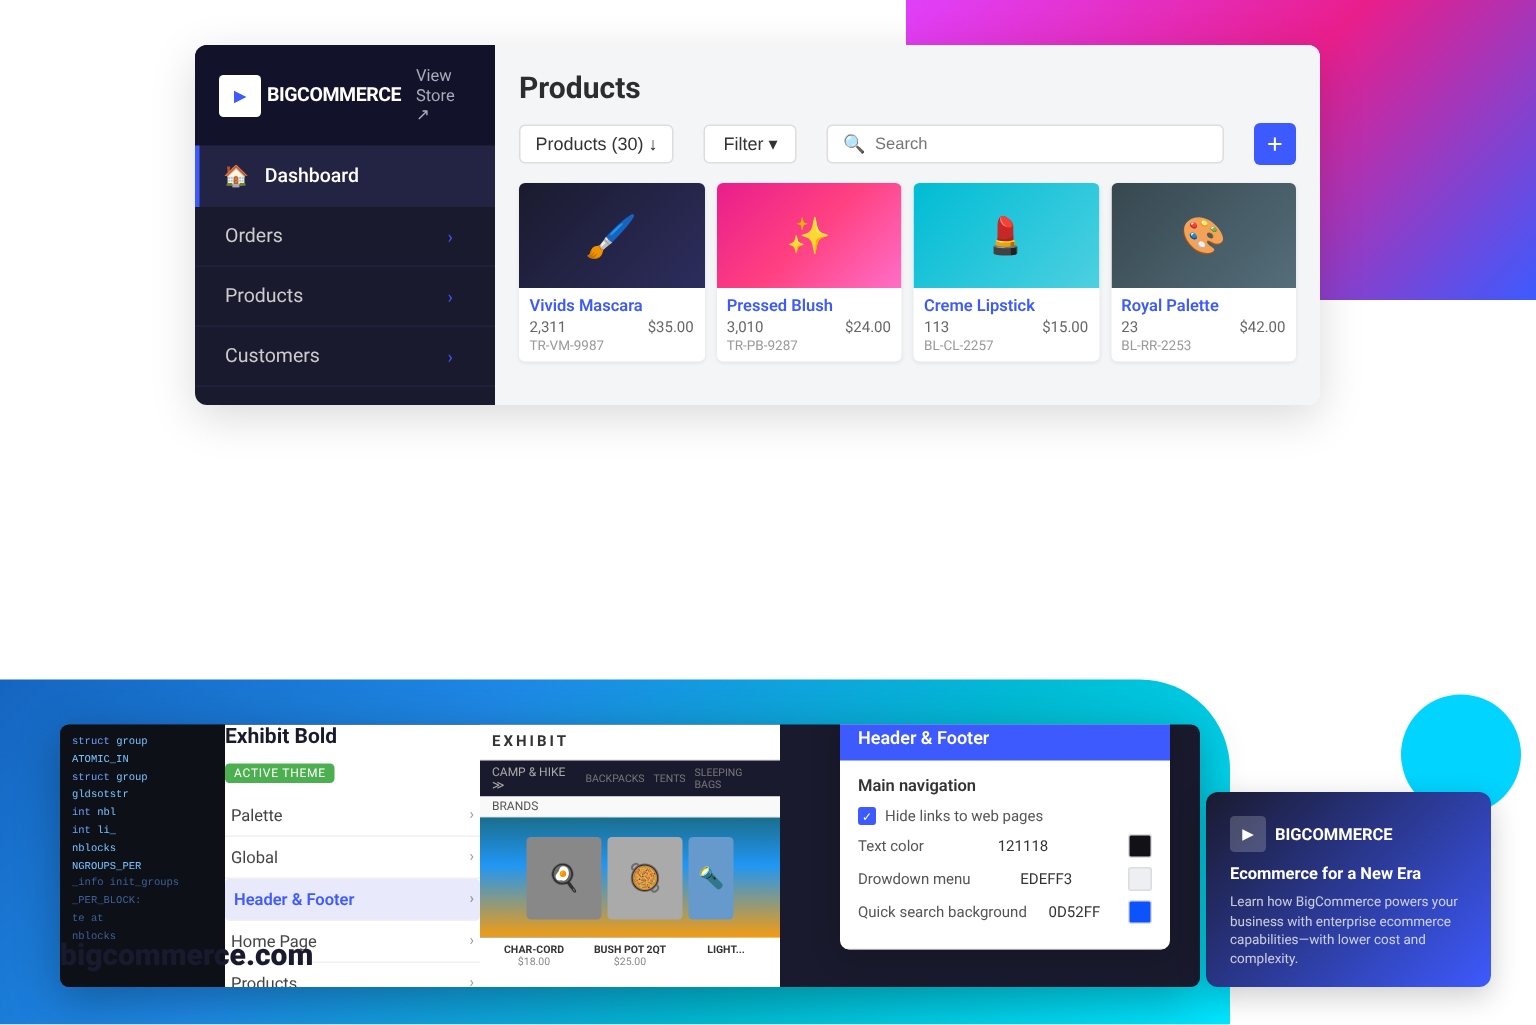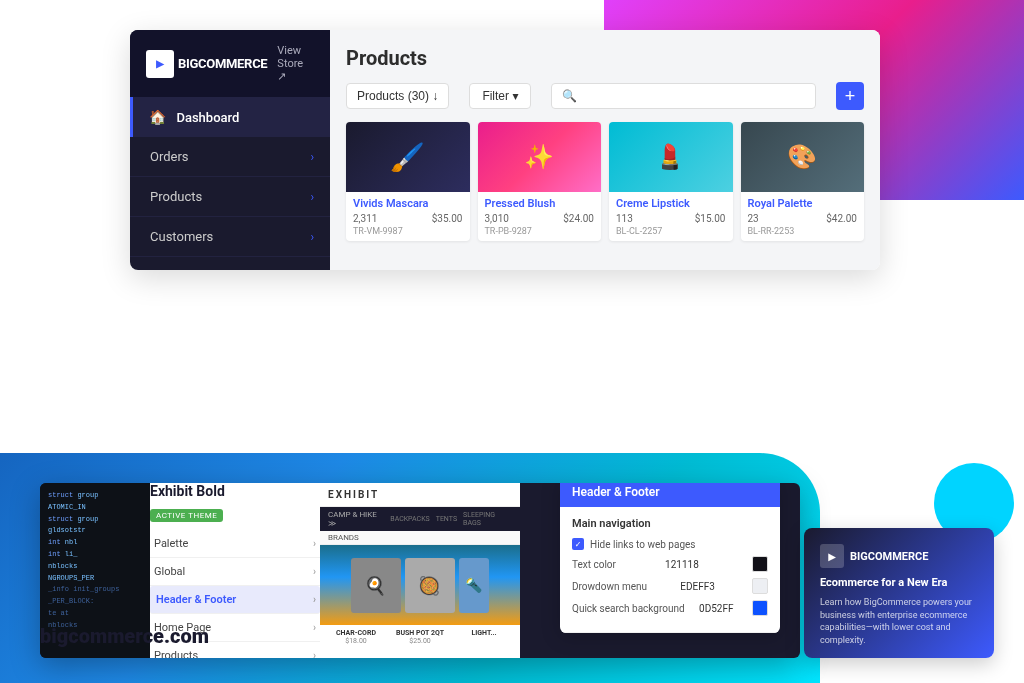--- a/index.html
+++ b/index.html
@@ -122,21 +122,21 @@
     }
     .dashboard-icon {
       font-size: 14px;
     }
     .dashboard-label {
       color: #fff;
       font-size: 13px;
       font-weight: 500;
     }
     .nav-item {
-      padding: 12px 16px 12px 20px;
+      padding: 12px 28px 12px 20px;
       display: flex;
       align-items: center;
       justify-content: space-between;
       cursor: pointer;
       border-bottom: 1px solid #222240;
     }
     .nav-item-label {
       color: #ccc;
       font-size: 13px;
     }
@@ -533,20 +533,21 @@
     </div>
   </div>
 
   <div class="main-content">
     <h1 class="products-title">Products</h1>
     <div class="products-toolbar">
       <button class="products-count-btn">Products (30) ↓</button>
       <button class="filter-btn">Filter ▾</button>
       <div class="search-bar">
         <span>🔍</span>
+        <input type="text" style="border: none; outline: none; font-size: 11px; flex: 1 1 0%; color: rgb(153, 153, 153);" placeholder="Search">
       </div>
       <button class="add-btn">+</button>
     </div>
     <div class="products-grid">
 
       <div class="product-card">
         <div class="product-image product-image-mascara">🖌️</div>
         <div class="product-info">
           <div class="product-name">Vivids Mascara</div>
           <div class="product-stats">

